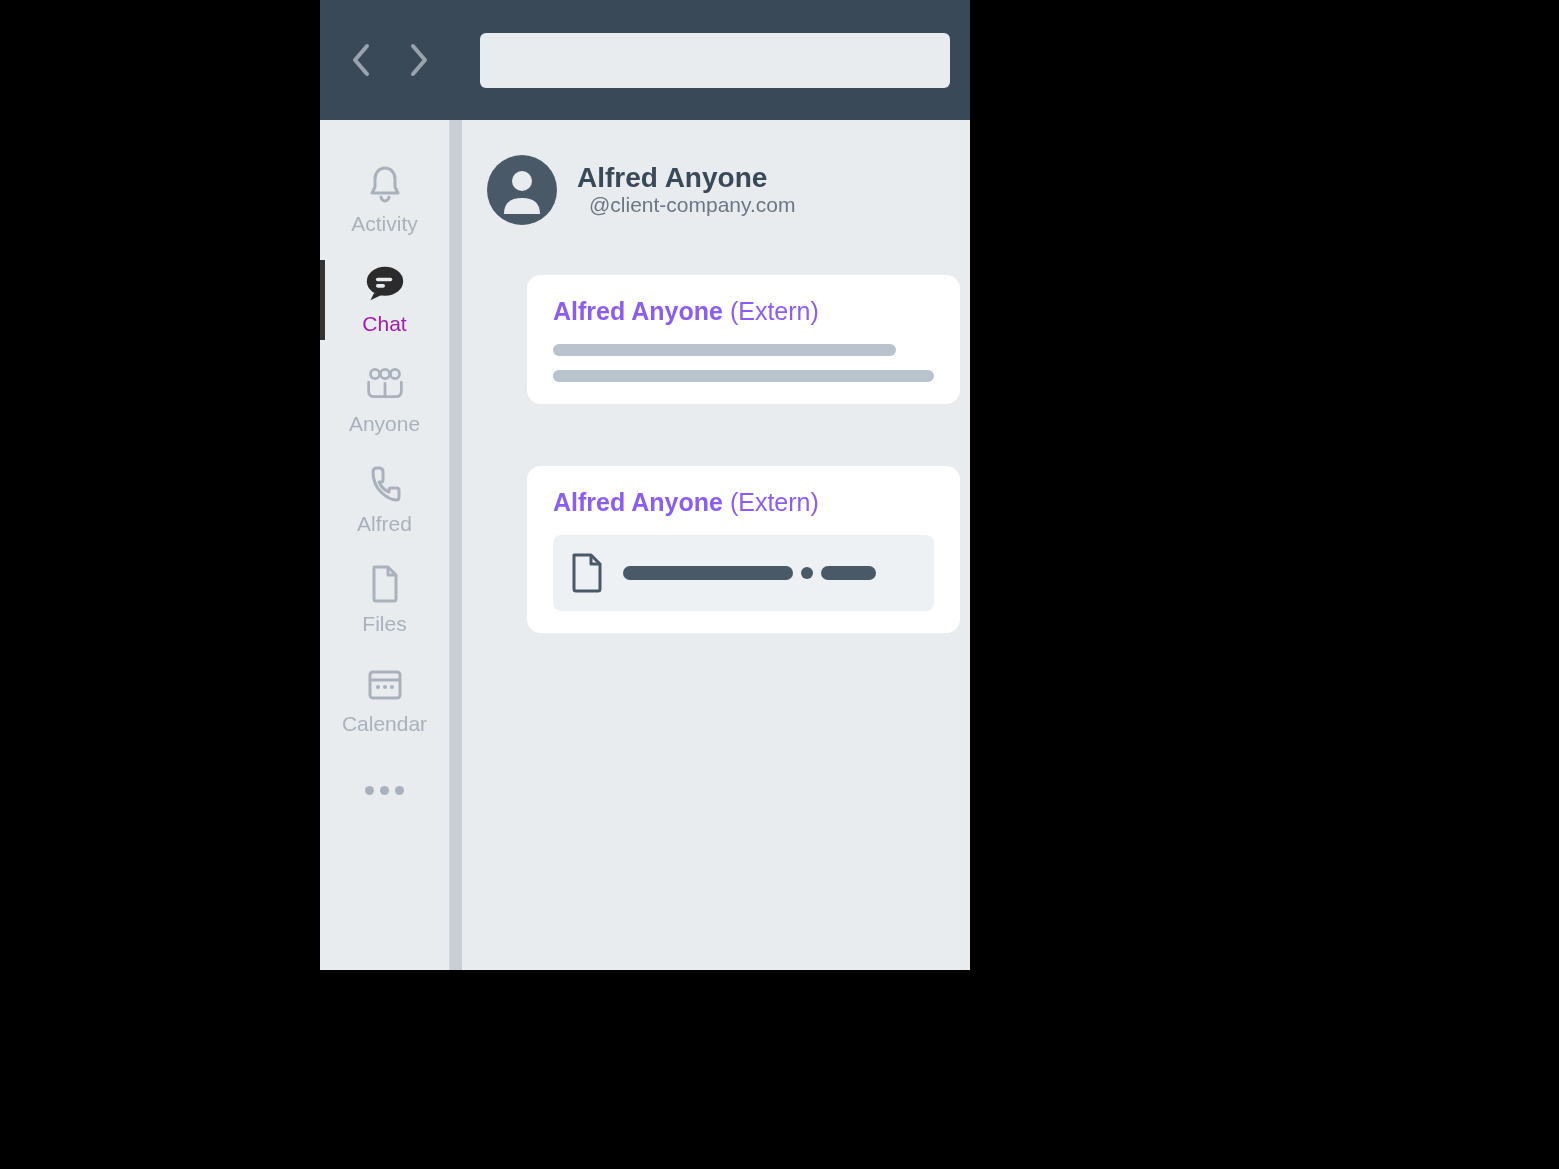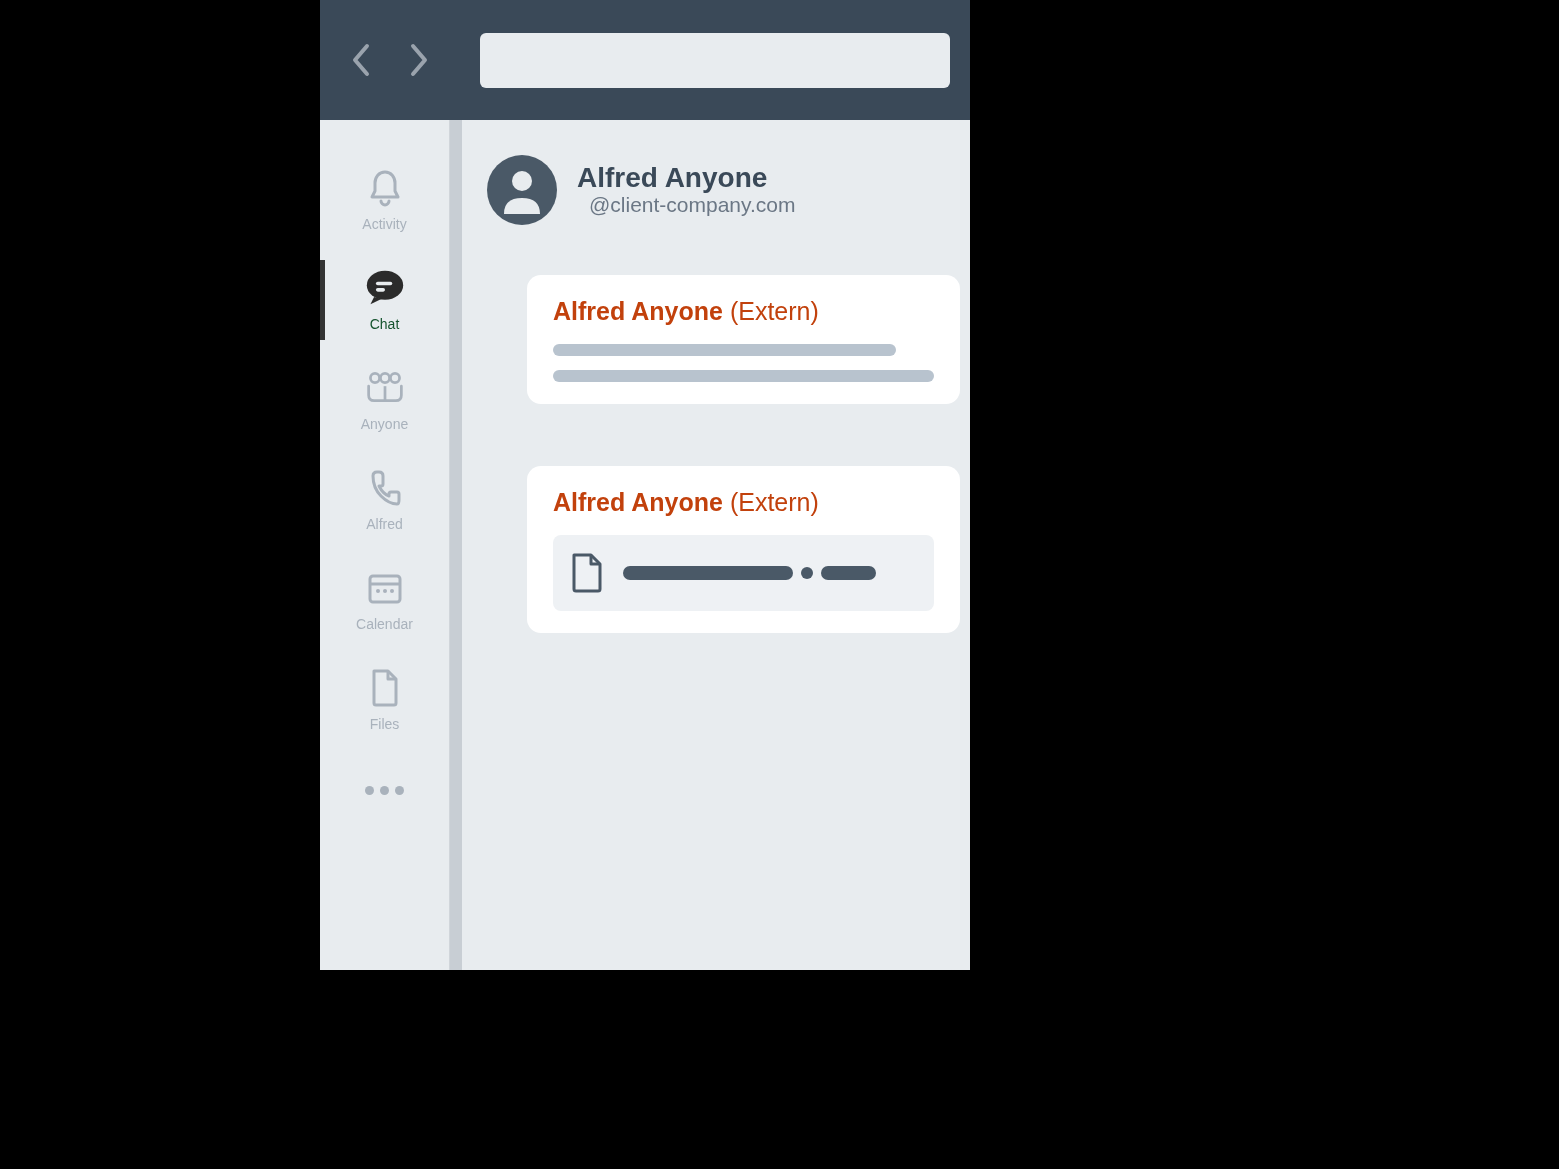--- a/index.html
+++ b/index.html
@@ -66,41 +66,41 @@
       height: 100px;
       display: flex;
       flex-direction: column;
       align-items: center;
       justify-content: center;
       cursor: pointer;
       color: #a9b2bc;
       position: relative;
     }
     .sidebar-item.active {
-      color: #14532d;
+      color: #a21caf;
     }
     .sidebar-item.active::before {
       content: "";
       position: absolute;
       left: 0;
       top: 10px;
       bottom: 10px;
       width: 5px;
       background: #333;
     }
     .sidebar-icon {
       width: 40px;
       height: 40px;
       margin-bottom: 8px;
       display: flex;
       align-items: center;
       justify-content: center;
     }
     .sidebar-label {
-      font-size: 14px;
+      font-size: 21px;
       font-weight: 500;
     }
     .sidebar-more {
       width: 100%;
       height: 60px;
       display: flex;
       align-items: center;
       justify-content: center;
       cursor: pointer;
       margin-top: 10px;
@@ -152,21 +152,21 @@
       padding: 22px 26px;
       margin-bottom: 62px;
       margin-left: 40px;
     }
     .message-card:last-child {
       margin-bottom: 0;
     }
     .msg-sender {
       font-size: 25px;
       font-weight: 600;
-      color: #c2410c;
+      color: #8b5cf6;
       margin-bottom: 18px;
     }
     .msg-sender-tag {
       font-weight: 400;
     }
     .msg-line {
       height: 12px;
       background: #b8c3ce;
       border-radius: 6px;
       margin-bottom: 14px;
@@ -267,41 +267,41 @@
         <div class="sidebar-icon">
           <svg width="32" height="36" viewBox="0 0 32 36" fill="none">
             <path d="M8 2 Q4 2 4 6 Q4 18 12 26 Q20 34 28 34 Q30 34 30 30 L30 24 Q30 22 28 22 L22 22 Q20 22 20 24 L20 26 Q14 24 10 16 L12 16 Q14 16 14 14 L14 6 Q14 2 10 2 Z" stroke="#a9b2bc" stroke-width="3" stroke-linejoin="round"></path>
           </svg>
         </div>
         <div class="sidebar-label">Alfred</div>
       </div>
 
       <div class="sidebar-item">
         <div class="sidebar-icon">
+          <svg width="30" height="38" viewBox="0 0 30 38" fill="none">
+            <path d="M4 2 H18 L26 10 V34 Q26 36 24 36 H6 Q4 36 4 34 Z" stroke="#a9b2bc" stroke-width="3" stroke-linejoin="round"></path>
+            <path d="M18 2 V10 H26" stroke="#a9b2bc" stroke-width="3" stroke-linejoin="round"></path>
+          </svg>
+        </div>
+        <div class="sidebar-label">Files</div>
+      </div>
+
+      <div class="sidebar-item">
+        <div class="sidebar-icon">
           <svg width="36" height="34" viewBox="0 0 36 34" fill="none">
             <rect x="3" y="5" width="30" height="26" rx="3" stroke="#a9b2bc" stroke-width="3"></rect>
             <line x1="3" y1="13" x2="33" y2="13" stroke="#a9b2bc" stroke-width="3"></line>
             <circle cx="11" cy="20" r="2" fill="#a9b2bc"></circle>
             <circle cx="18" cy="20" r="2" fill="#a9b2bc"></circle>
             <circle cx="25" cy="20" r="2" fill="#a9b2bc"></circle>
           </svg>
         </div>
         <div class="sidebar-label">Calendar</div>
       </div>
 
-      <div class="sidebar-item">
-        <div class="sidebar-icon">
-          <svg width="30" height="38" viewBox="0 0 30 38" fill="none">
-            <path d="M4 2 H18 L26 10 V34 Q26 36 24 36 H6 Q4 36 4 34 Z" stroke="#a9b2bc" stroke-width="3" stroke-linejoin="round"></path>
-            <path d="M18 2 V10 H26" stroke="#a9b2bc" stroke-width="3" stroke-linejoin="round"></path>
-          </svg>
-        </div>
-        <div class="sidebar-label">Files</div>
-      </div>
-
       <div class="sidebar-more">
         <span class="more-dot"></span>
         <span class="more-dot"></span>
         <span class="more-dot"></span>
       </div>
 
     </div>
 
     <div class="sidebar-divider"></div>
 

